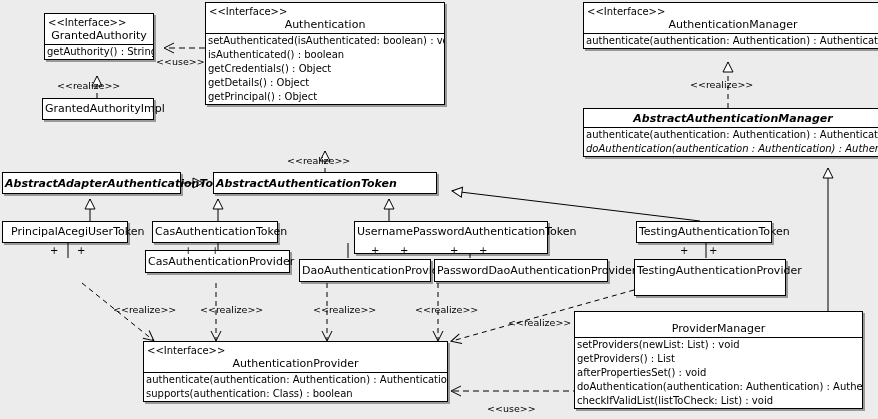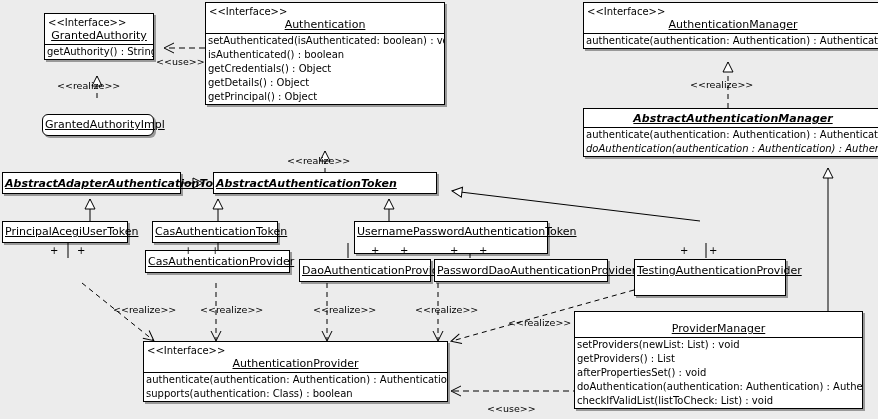--- a/index.html
+++ b/index.html
@@ -41,21 +41,20 @@
     font-size: 10px;
     line-height: 13px;
     color: #000;
     text-align: left;
   }
   .cname {
     font-size: 11px;
     line-height: 14px;
     color: #000;
     white-space: nowrap;
-    text-decoration: underline;
   }
   .cname.abstract {
     font-style: italic;
     font-weight: bold;
     font-size: 11px;
   }
   .sep {
     border-top: 1px solid #000;
     height: 0;
     font-size: 0;
@@ -146,21 +145,21 @@
     <div class="hdr">
       <div class="stereo">&lt;&lt;Interface&gt;&gt;</div>
       <div class="cname">GrantedAuthority</div>
     </div>
     <div class="sep"></div>
     <div class="members">
       <div class="member">getAuthority() : String</div>
     </div>
   </div>
 
-  <div class="uml-class" style="left:42px; top:114px; width:112px; height:22px;border-radius:6px;">
+  <div class="uml-class" style="left:42px; top:98px; width:112px; height:22px;">
     <div class="cname" style="padding:3px 2px;">GrantedAuthorityImpl</div>
   </div>
 
   <div class="uml-class" style="left:205px; top:2px; width:240px;">
     <div class="hdr">
       <div class="stereo">&lt;&lt;Interface&gt;&gt;</div>
       <div class="cname">Authentication</div>
     </div>
     <div class="sep"></div>
     <div class="members">
@@ -196,31 +195,34 @@
 
   <div class="uml-class" style="left:2px; top:172px; width:179px; height:22px;">
     <div class="cname abstract" style="padding:4px 2px;">AbstractAdapterAuthenticationToken</div>
   </div>
 
   <div class="uml-class" style="left:213px; top:172px; width:224px; height:22px;">
     <div class="cname abstract" style="padding:4px 2px;">AbstractAuthenticationToken</div>
   </div>
 
   <div class="uml-class" style="left:2px; top:221px; width:126px; height:22px;">
-    <div class="cname" style="padding:3px 2px;">PrincipalAcegiUserToken</div>
+    <div class="cname" style="padding:3px 8px;">PrincipalAcegiUserToken</div>
   </div>
 
   <div class="uml-class" style="left:152px; top:221px; width:126px; height:22px;">
     <div class="cname" style="padding:3px 2px;">CasAuthenticationToken</div>
   </div>
 
   <div class="uml-class" style="left:354px; top:221px; width:194px; height:33px;">
     <div class="cname" style="padding:3px 2px;">UsernamePasswordAuthenticationToken</div>
   </div>
 
+  <div class="uml-class" style="left:636px; top:221px; width:136px; height:22px;">
+    <div class="cname" style="padding:3px 2px;">TestingAuthenticationToken</div>
+  </div>
 
 
   <div class="uml-class" style="left:145px; top:250px; width:145px; height:23px;">
     <div class="cname" style="padding:4px 2px;">CasAuthenticationProvider</div>
   </div>
 
   <div class="uml-class" style="left:299px; top:259px; width:132px; height:23px;">
     <div class="cname" style="padding:4px 2px;">DaoAuthenticationProvider</div>
   </div>
 

